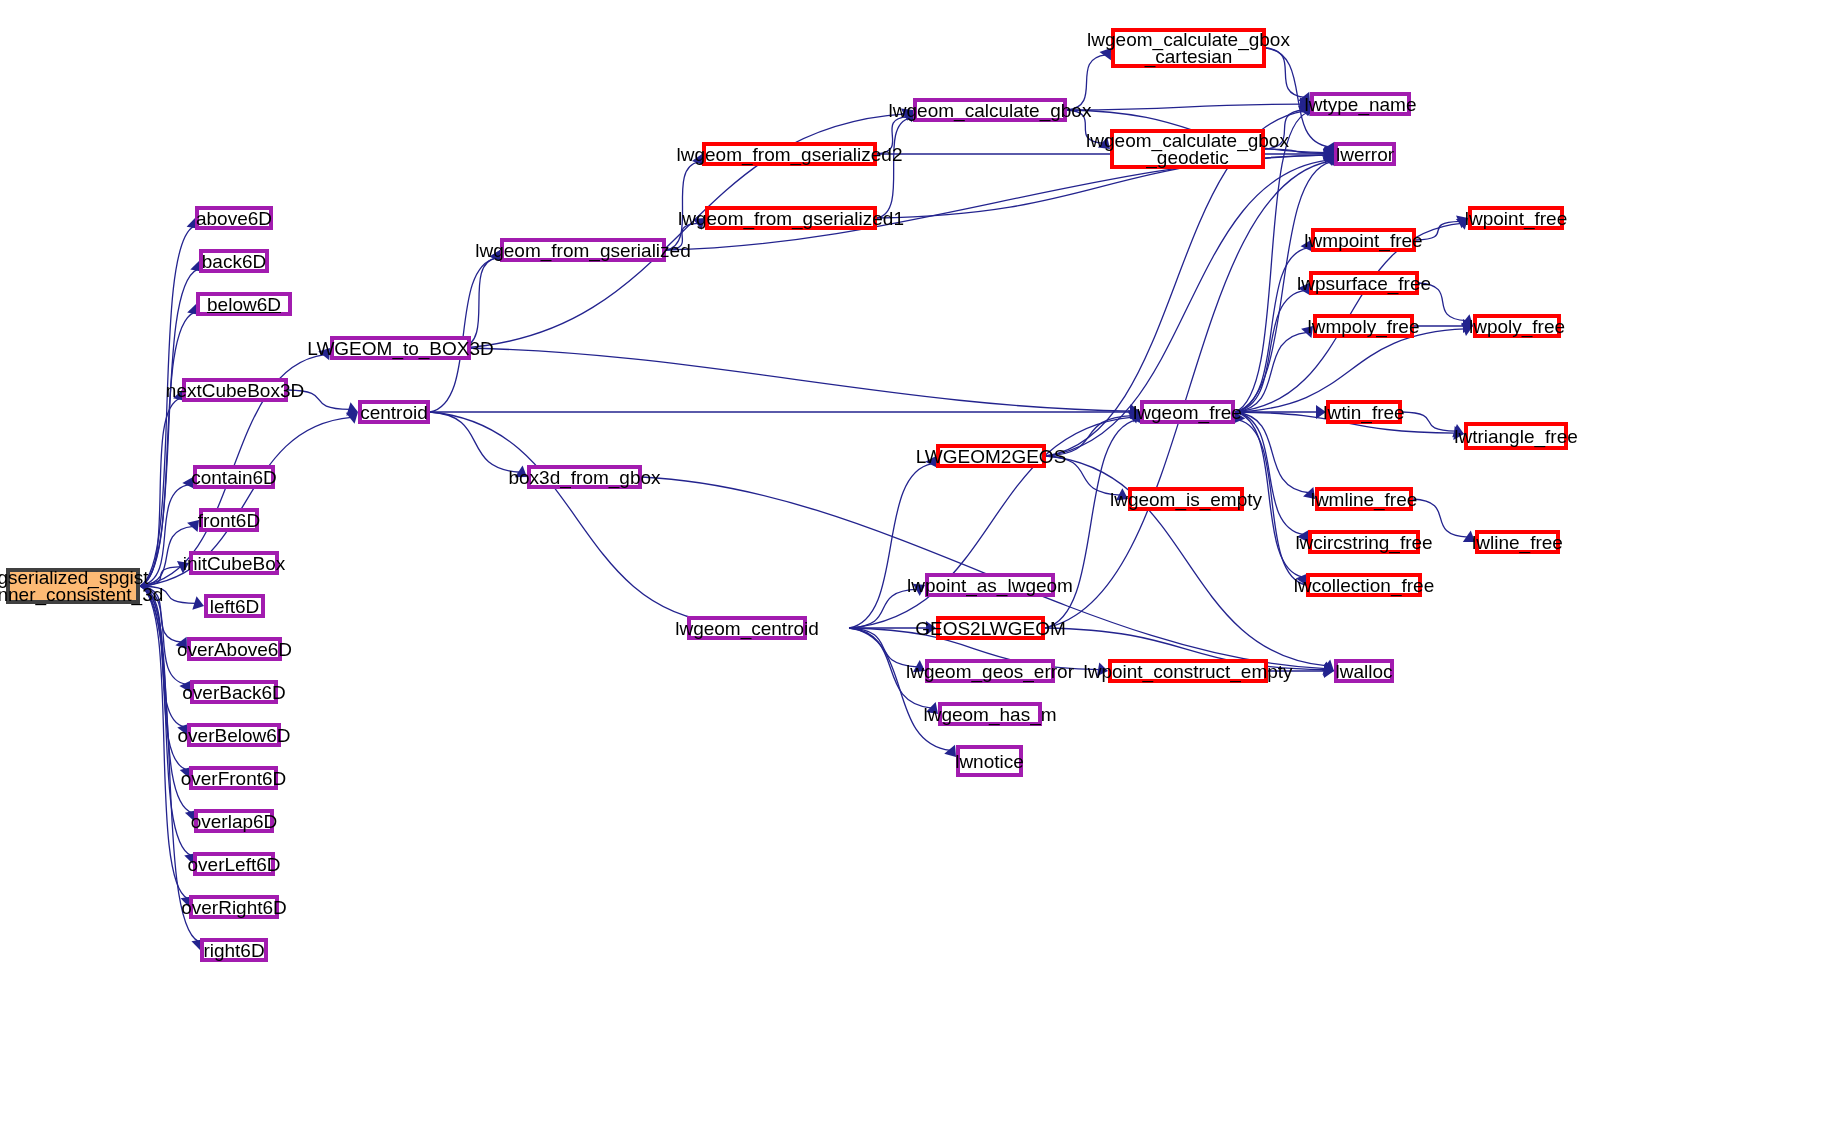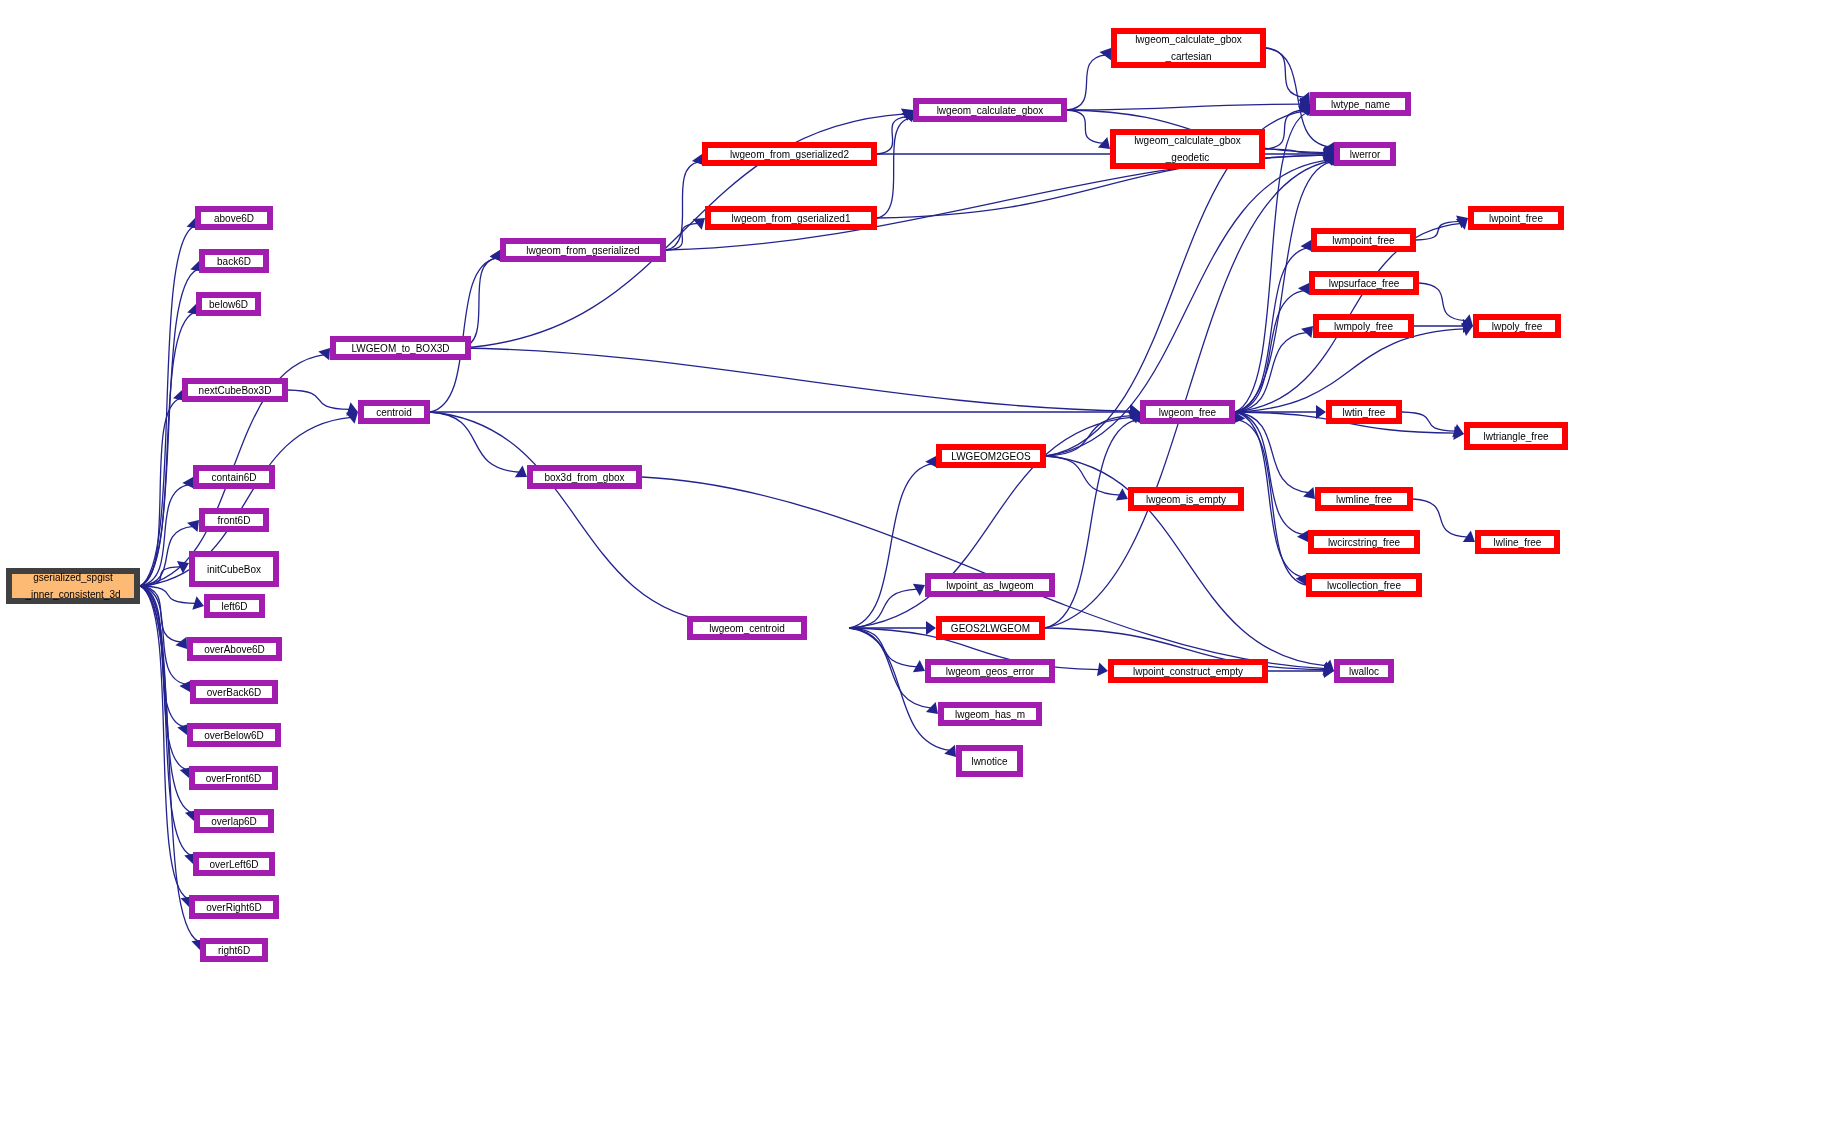--- a/index.html
+++ b/index.html
@@ -25,23 +25,23 @@
     height: 1137px;
   }
   .node {
     position: absolute;
     box-sizing: border-box;
     display: flex;
     align-items: center;
     justify-content: center;
     text-align: center;
     background: #ffffff;
-    border: 6px solid #a21caf;
+    border: 4px solid #a21caf;
     color: #000000;
-    font-size: 10px;
+    font-size: 19px;
     line-height: 17px;
     white-space: pre;
     letter-spacing: 0px;
     z-index: 5;
   }
   .node.red {
     border-color: #ff0000;
   }
   .node.root {
     background: #fdba74;
@@ -215,25 +215,25 @@
       <path class="edge-path" d="M 1045 628 C 1193.05 630.58, 1177.5425532027084 667.1690650093994, 1325.5925532027084 669.7490650093995"></path>
       <polygon class="arrow-head" points="1334,671 1323.0787043638682,676.4520914911808 1325.1390678777982,662.6045320603474"></polygon>
       <path class="edge-path" d="M 1268 671 C 1315.7 671, 1277.8 671, 1325.5 671"></path>
       <polygon class="arrow-head" points="1334,671 1324,678 1324,664"></polygon>
     </svg>
   <div id="node-layer">
       <div class="node root" style="left: 6px; top: 568px; width: 134px; height: 36px;">gserialized_spgist
 _inner_consistent_3d</div>
       <div class="node" style="left: 195px; top: 206px; width: 78px; height: 24px;">above6D</div>
       <div class="node" style="left: 199px; top: 249px; width: 70px; height: 24px;">back6D</div>
-      <div class="node" style="left: 196px; top: 292px; width: 65px; height: 24px;">below6D</div>
+      <div class="node" style="left: 196px; top: 292px; width: 96px; height: 24px; text-decoration: underline;">below6D</div>
       <div class="node" style="left: 182px; top: 378px; width: 106px; height: 24px;">nextCubeBox3D</div>
       <div class="node" style="left: 193px; top: 465px; width: 82px; height: 24px;">contain6D</div>
-      <div class="node" style="left: 199px; top: 508px; width: 70px; height: 24px;">front6D</div>
-      <div class="node" style="left: 189px; top: 551px; width: 90px; height: 36px;">initCubeBox</div>
+      <div class="node" style="left: 199px; top: 508px; width: 60px; height: 24px;">front6D</div>
+      <div class="node" style="left: 189px; top: 551px; width: 90px; height: 24px;">initCubeBox</div>
       <div class="node" style="left: 204px; top: 594px; width: 61px; height: 24px;">left6D</div>
       <div class="node" style="left: 187px; top: 637px; width: 95px; height: 24px;">overAbove6D</div>
       <div class="node" style="left: 190px; top: 680px; width: 88px; height: 24px;">overBack6D</div>
       <div class="node" style="left: 187px; top: 723px; width: 94px; height: 24px;">overBelow6D</div>
       <div class="node" style="left: 189px; top: 766px; width: 89px; height: 24px;">overFront6D</div>
       <div class="node" style="left: 194px; top: 809px; width: 80px; height: 24px;">overlap6D</div>
       <div class="node" style="left: 193px; top: 852px; width: 82px; height: 24px;">overLeft6D</div>
       <div class="node" style="left: 189px; top: 895px; width: 90px; height: 24px;">overRight6D</div>
       <div class="node" style="left: 200px; top: 938px; width: 68px; height: 24px;">right6D</div>
       <div class="node" style="left: 330px; top: 336px; width: 141px; height: 24px;">LWGEOM_to_BOX3D</div>

